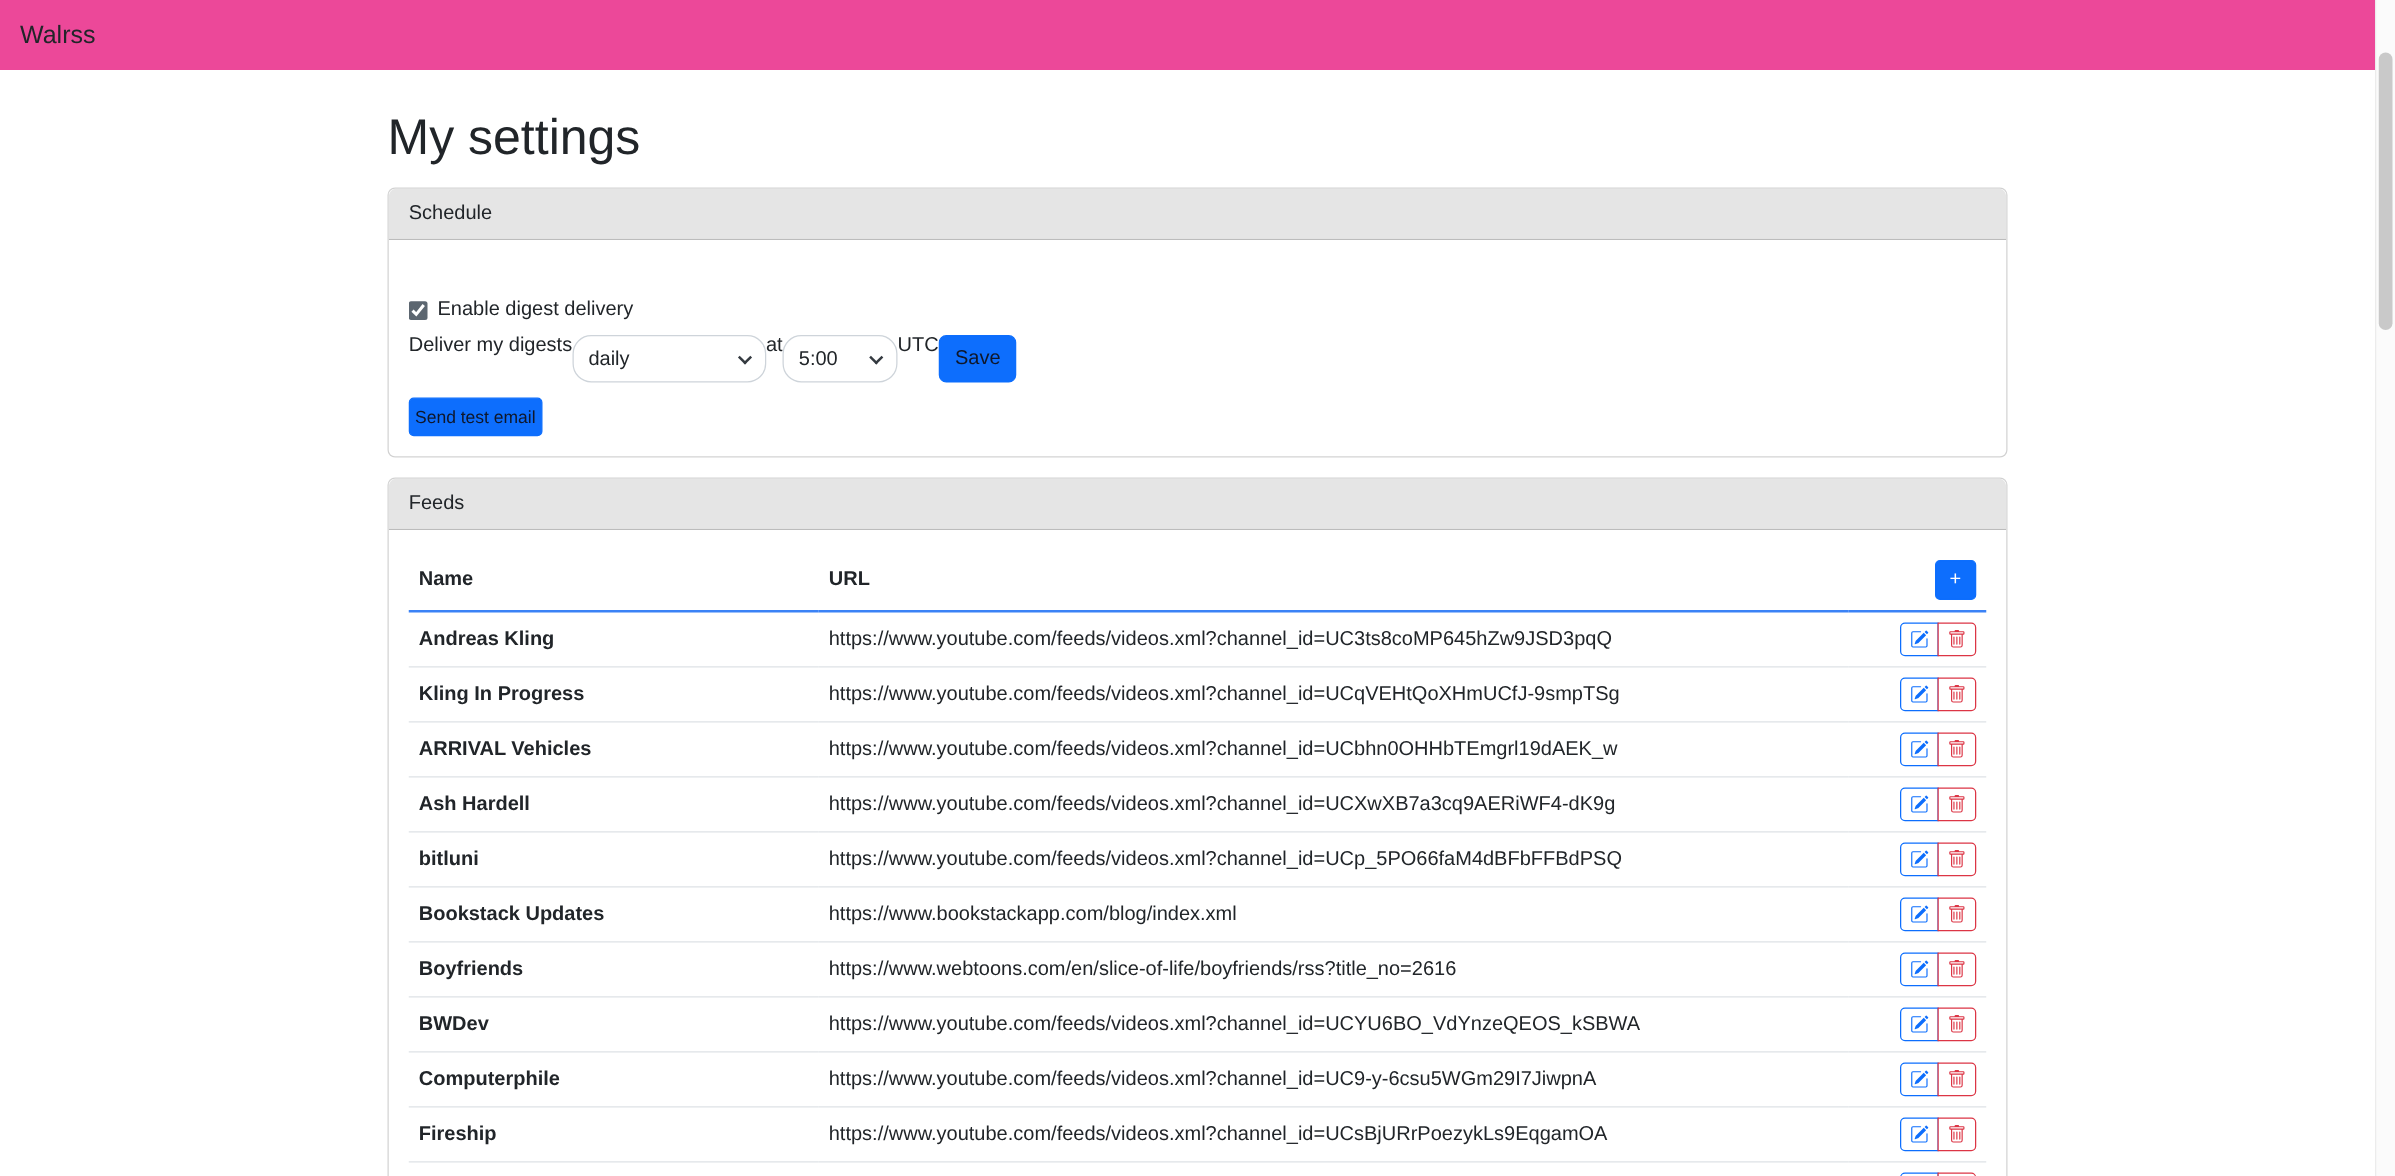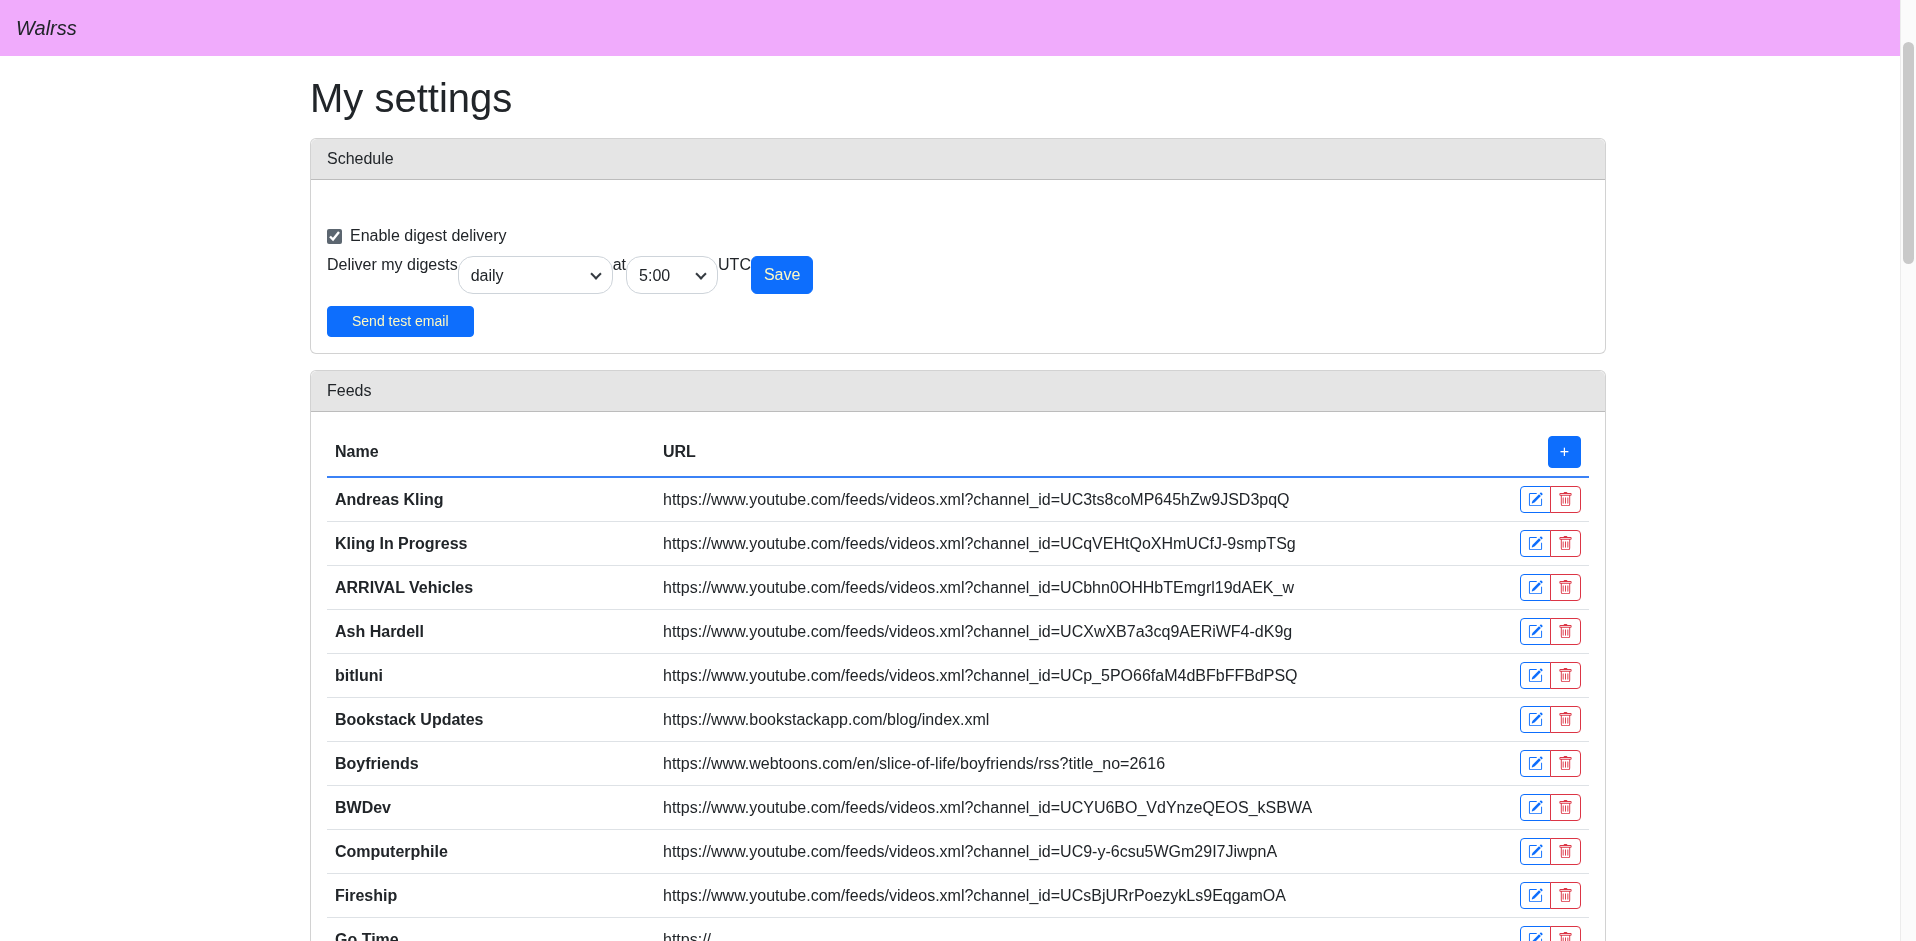--- a/index.html
+++ b/index.html
@@ -8,44 +8,43 @@
     width: 1916px; height: 941px;
     overflow: hidden;
     background: #ffffff;
     font-family: "Liberation Sans", sans-serif;
     font-size: 16px;
     color: #212529;
   }
 
   
   .navbar {
-    background: #f0abfc;
+    background: #ec4899;
     padding: 13px 16px;
     width: 100%;
-    font-style: italic;
   }
   .navbar-brand {
     font-size: 20px;
     line-height: 30px;
     color: #212529;
     text-decoration: none;
     cursor: pointer;
   }
 
   
   .container {
     width: 1320px;
     margin: 0 auto;
     padding: 0 12px;
   }
   h1.page-title {
     font-size: 40px;
     font-weight: 500;
     line-height: 48px;
-    margin: 18px 0 16px 0;
+    margin: 30px 0 16px 0;
   }
 
   
   .card {
     border: 1px solid rgba(0,0,0,.175);
     border-radius: 6px;
     margin-bottom: 16px;
     background: #fff;
   }
   .card-header {
@@ -108,28 +107,28 @@
   .btn {
     font-family: "Liberation Sans", sans-serif;
     border: 1px solid transparent;
     border-radius: 6px;
     cursor: pointer;
     line-height: 24px;
   }
   .btn-primary {
     background: #0d6efd;
     border-color: #0d6efd;
-    color: #fef9c3;
+    color: #0f172a;
     font-size: 16px;
     padding: 6px 12px;
   }
   .btn-sm {
     font-size: 14px;
     line-height: 21px;
-    padding: 4px 24px;
+    padding: 4px 4px;
     border-radius: 4px;
   }
 
   
   table.feeds {
     width: 100%;
     border-collapse: collapse;
   }
   table.feeds th, table.feeds td {
     text-align: left;

